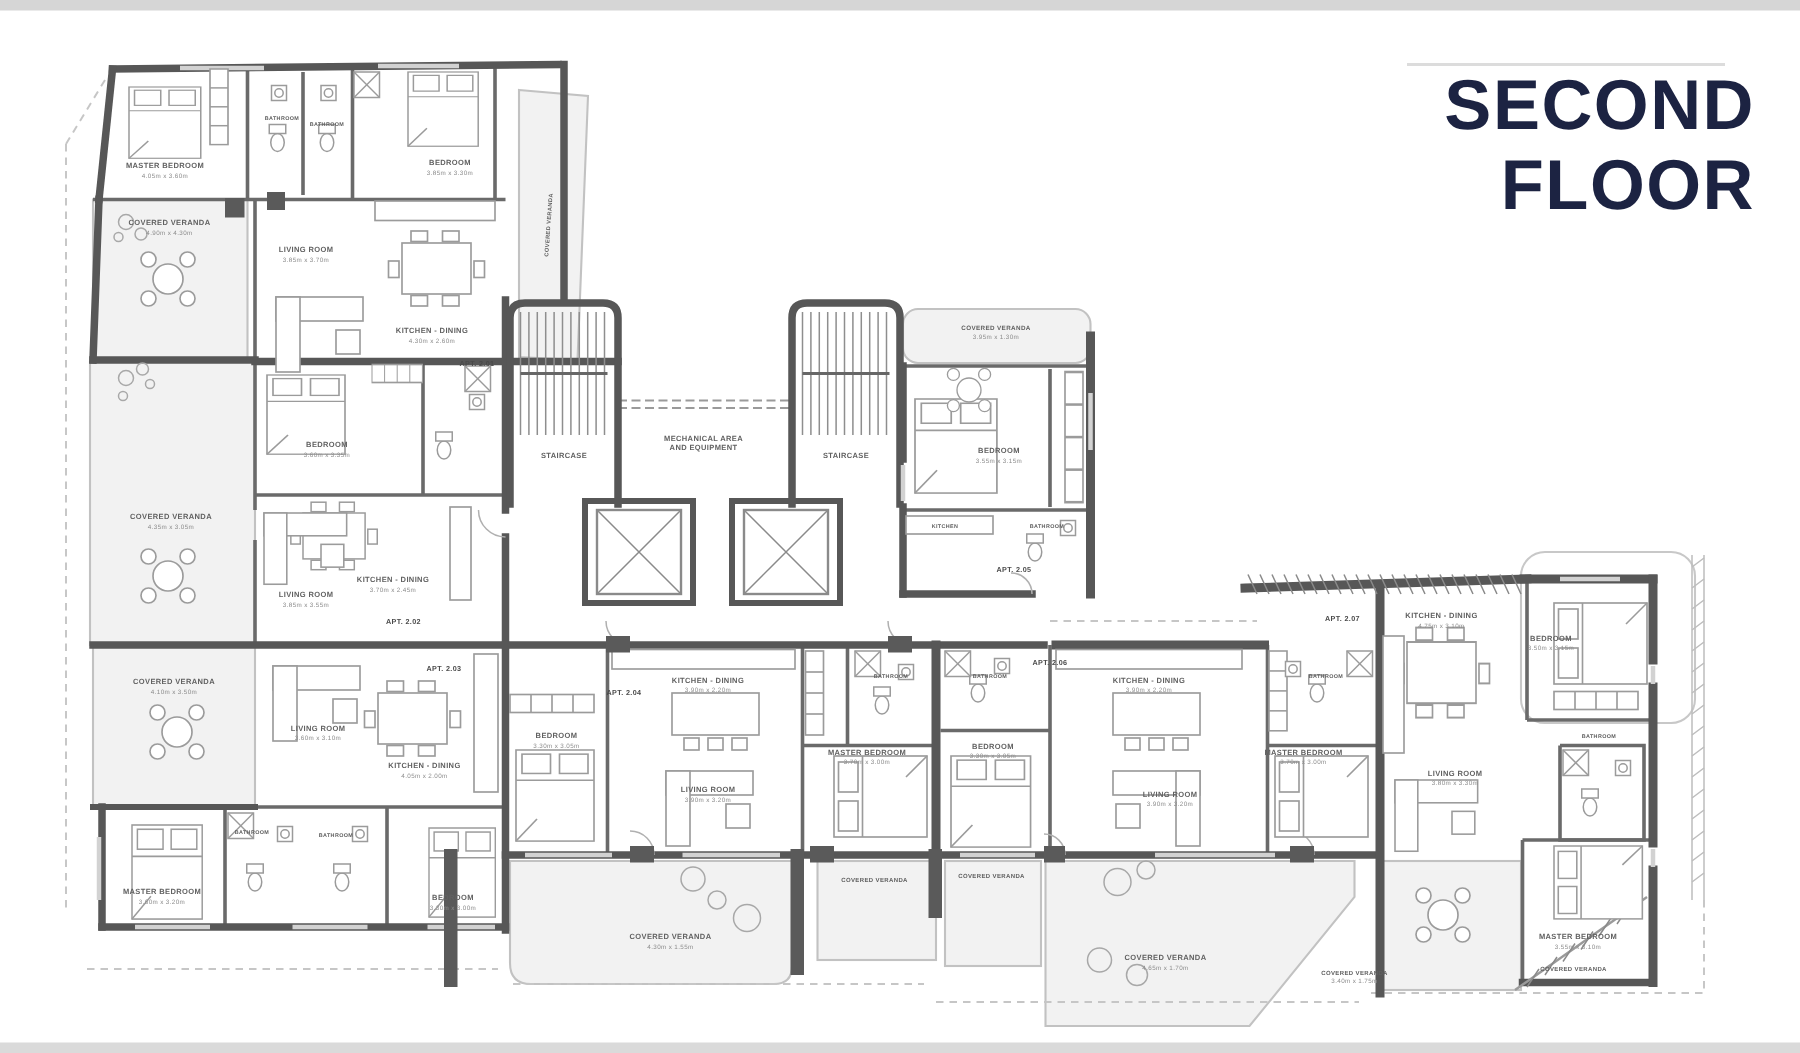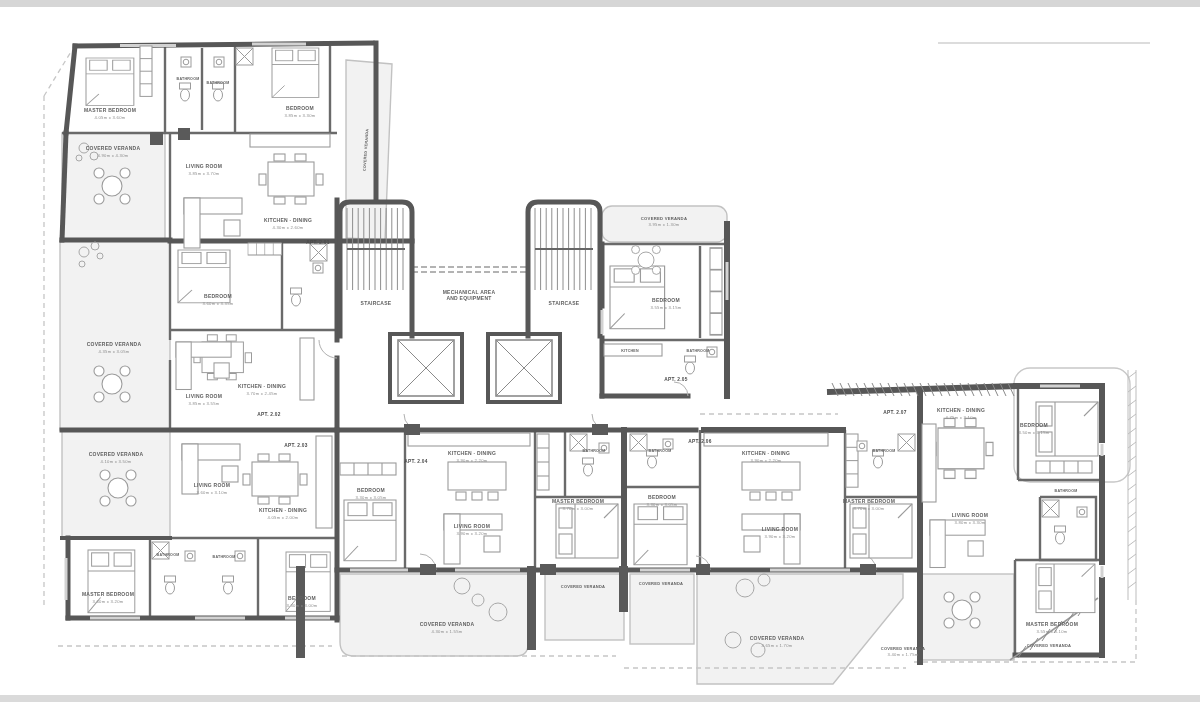--- a/index.html
+++ b/index.html
@@ -15,20 +15,24 @@
 </style>
 </head>
 <body>
 
 <div class="page">
 
   <div class="bar-top"></div>
   <div class="bar-bottom"></div>
   <div class="title-rule"></div>
 
+  <div class="title">
+    <div>SECOND</div>
+    <div>FLOOR</div>
+  </div>
 
   <svg id="plan" width="1200" height="702" viewBox="0 0 1200 702">
 
     <defs>
       <g id="bedV">
         <rect x="0" y="0" width="52" height="66"></rect>
         <rect x="4" y="3" width="19" height="14"></rect>
         <rect x="29" y="3" width="19" height="14"></rect>
         <line x1="0" y1="22" x2="52" y2="22"></line>
         <line x1="0" y1="66" x2="14" y2="50"></line>

